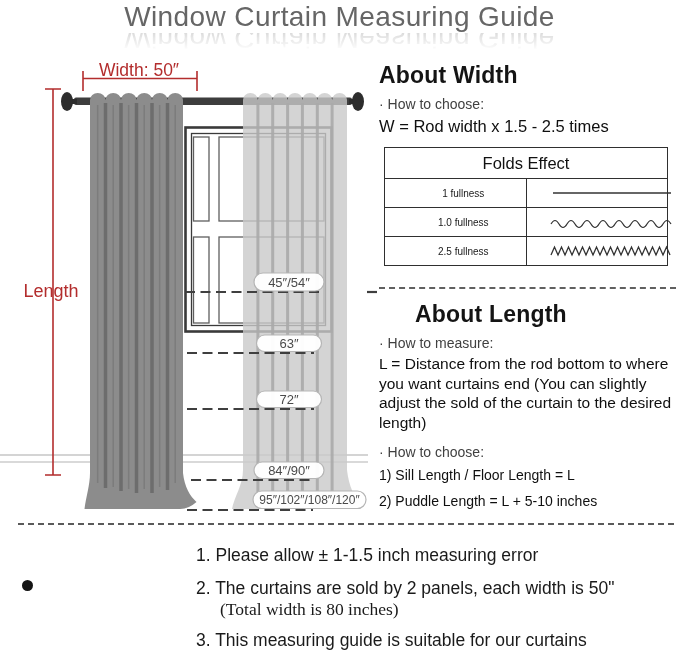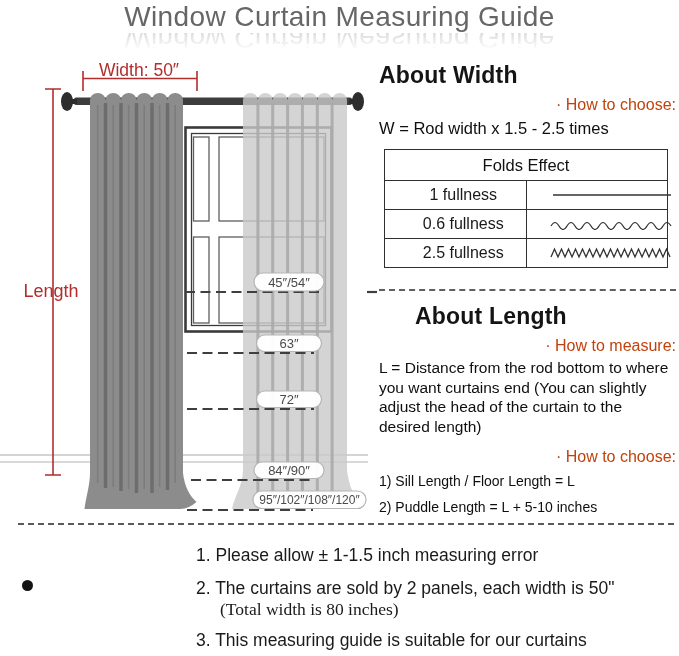--- a/index.html
+++ b/index.html
@@ -17,26 +17,26 @@
     -webkit-mask-image:linear-gradient(to top,rgba(0,0,0,.85),transparent 78%);
             mask-image:linear-gradient(to top,rgba(0,0,0,.85),transparent 78%);
   }
   
   .illustration{position:absolute;left:0;top:55px;width:380px;height:480px;}
   .illustration text{font-family:"Liberation Sans",sans-serif;}
   .floor-line{position:absolute;left:18px;top:523px;width:656px;height:0;border-top:2px dashed #5a5a5a;}
   
   .right-col{position:absolute;left:379px;top:58px;width:297px;color:#111;}
   .sec-heading{margin:0;padding-top:4px;font-size:23px;font-weight:600;color:#141414;letter-spacing:.2px;}
-  .dot-line{margin-top:7px;font-size:16px;color:#c2410c;text-align:right;}
+  .dot-line{margin-top:7px;font-size:14px;color:#404040;}
   .formula{margin-top:5px;font-size:16.5px;color:#0f0f0f;}
   table.folds{margin:11px 0 0 5px;width:284px;border-collapse:collapse;table-layout:fixed;}
   table.folds th,table.folds td{border:1.6px solid #2f2f2f;padding:0;}
   table.folds th{height:30px;font-size:16.5px;font-weight:500;color:#111;border-radius:13px;}
-  table.folds td{height:28px;font-size:16px;color:#191919;text-align:center;padding-left:16px;}
+  table.folds td{height:28px;font-size:10px;color:#191919;text-align:center;padding-left:16px;}
   td.pattern-cell{vertical-align:middle;}
   td.pattern-cell svg{display:block;margin:0 auto;}
   .sep-dashed{margin-top:21px;height:0;border-top:2px dashed #606060;}
   .about-length-heading{margin-top:8px;margin-left:36px;}
   .measure-text{margin:3px 0 0;font-size:15.5px;line-height:19.5px;color:#0f0f0f;width:297px;}
   .choice{margin-top:5px;font-size:14px;line-height:21px;color:#0f0f0f;}
   .how-choose-2{margin-top:12px;}
   
   .note-head{position:absolute;left:22px;top:580px;display:flex;align-items:center;}
   .note-dot{width:11px;height:11px;border-radius:50%;background:#141414;margin-right:13px;}
@@ -183,21 +183,21 @@
     </tr>
     <tr>
       <td style="width:46%">1 fullness</td>
       <td class="pattern-cell">
         <svg width="140" height="16" viewBox="0 0 140 16">
           <line x1="10" y1="8" x2="128" y2="8" stroke="#333" stroke-width="1.3"></line>
         </svg>
       </td>
     </tr>
     <tr>
-      <td>0.6 fullness</td>
+      <td>1.0 fullness</td>
       <td class="pattern-cell">
         <svg width="140" height="16" viewBox="0 0 140 16">
           <path d="M8 10 q4 -7 8 0 t8 0 t8 0 t8 0 t8 0 t8 0 t8 0 t8 0 t8 0 t8 0 t8 0 t8 0 t8 0 t8 0 t8 0" fill="none" stroke="#333" stroke-width="1.2"></path>
         </svg>
       </td>
     </tr>
     <tr>
       <td>2.5 fullness</td>
       <td class="pattern-cell">
         <svg width="140" height="16" viewBox="0 0 140 16">
@@ -205,21 +205,21 @@
         </svg>
       </td>
     </tr>
   </tbody>
     </table>
 
   <div class="sep-dashed"></div>
 
   <h2 class="sec-heading about-length-heading">About Length</h2>
   <div class="dot-line">· How to measure:</div>
-  <p class="measure-text">L = Distance from the rod bottom to where you want curtains end  (You can slightly adjust the head of the curtain to the desired length)</p>
+  <p class="measure-text">L = Distance from the rod bottom to where you want curtains end  (You can slightly adjust the sold of the curtain to the desired length)</p>
   <div class="dot-line how-choose-2">· How to choose:</div>
   <div class="choice">1)  Sill Length / Floor Length = L</div>
   <div class="choice">2)  Puddle Length = L + 5-10 inches</div>
 </div>
 
 <div class="note-head">
   <span class="note-dot"></span>
 </div>
 <div class="note-items">
   <div class="note-line">1. Please allow ± 1-1.5 inch measuring error</div>

